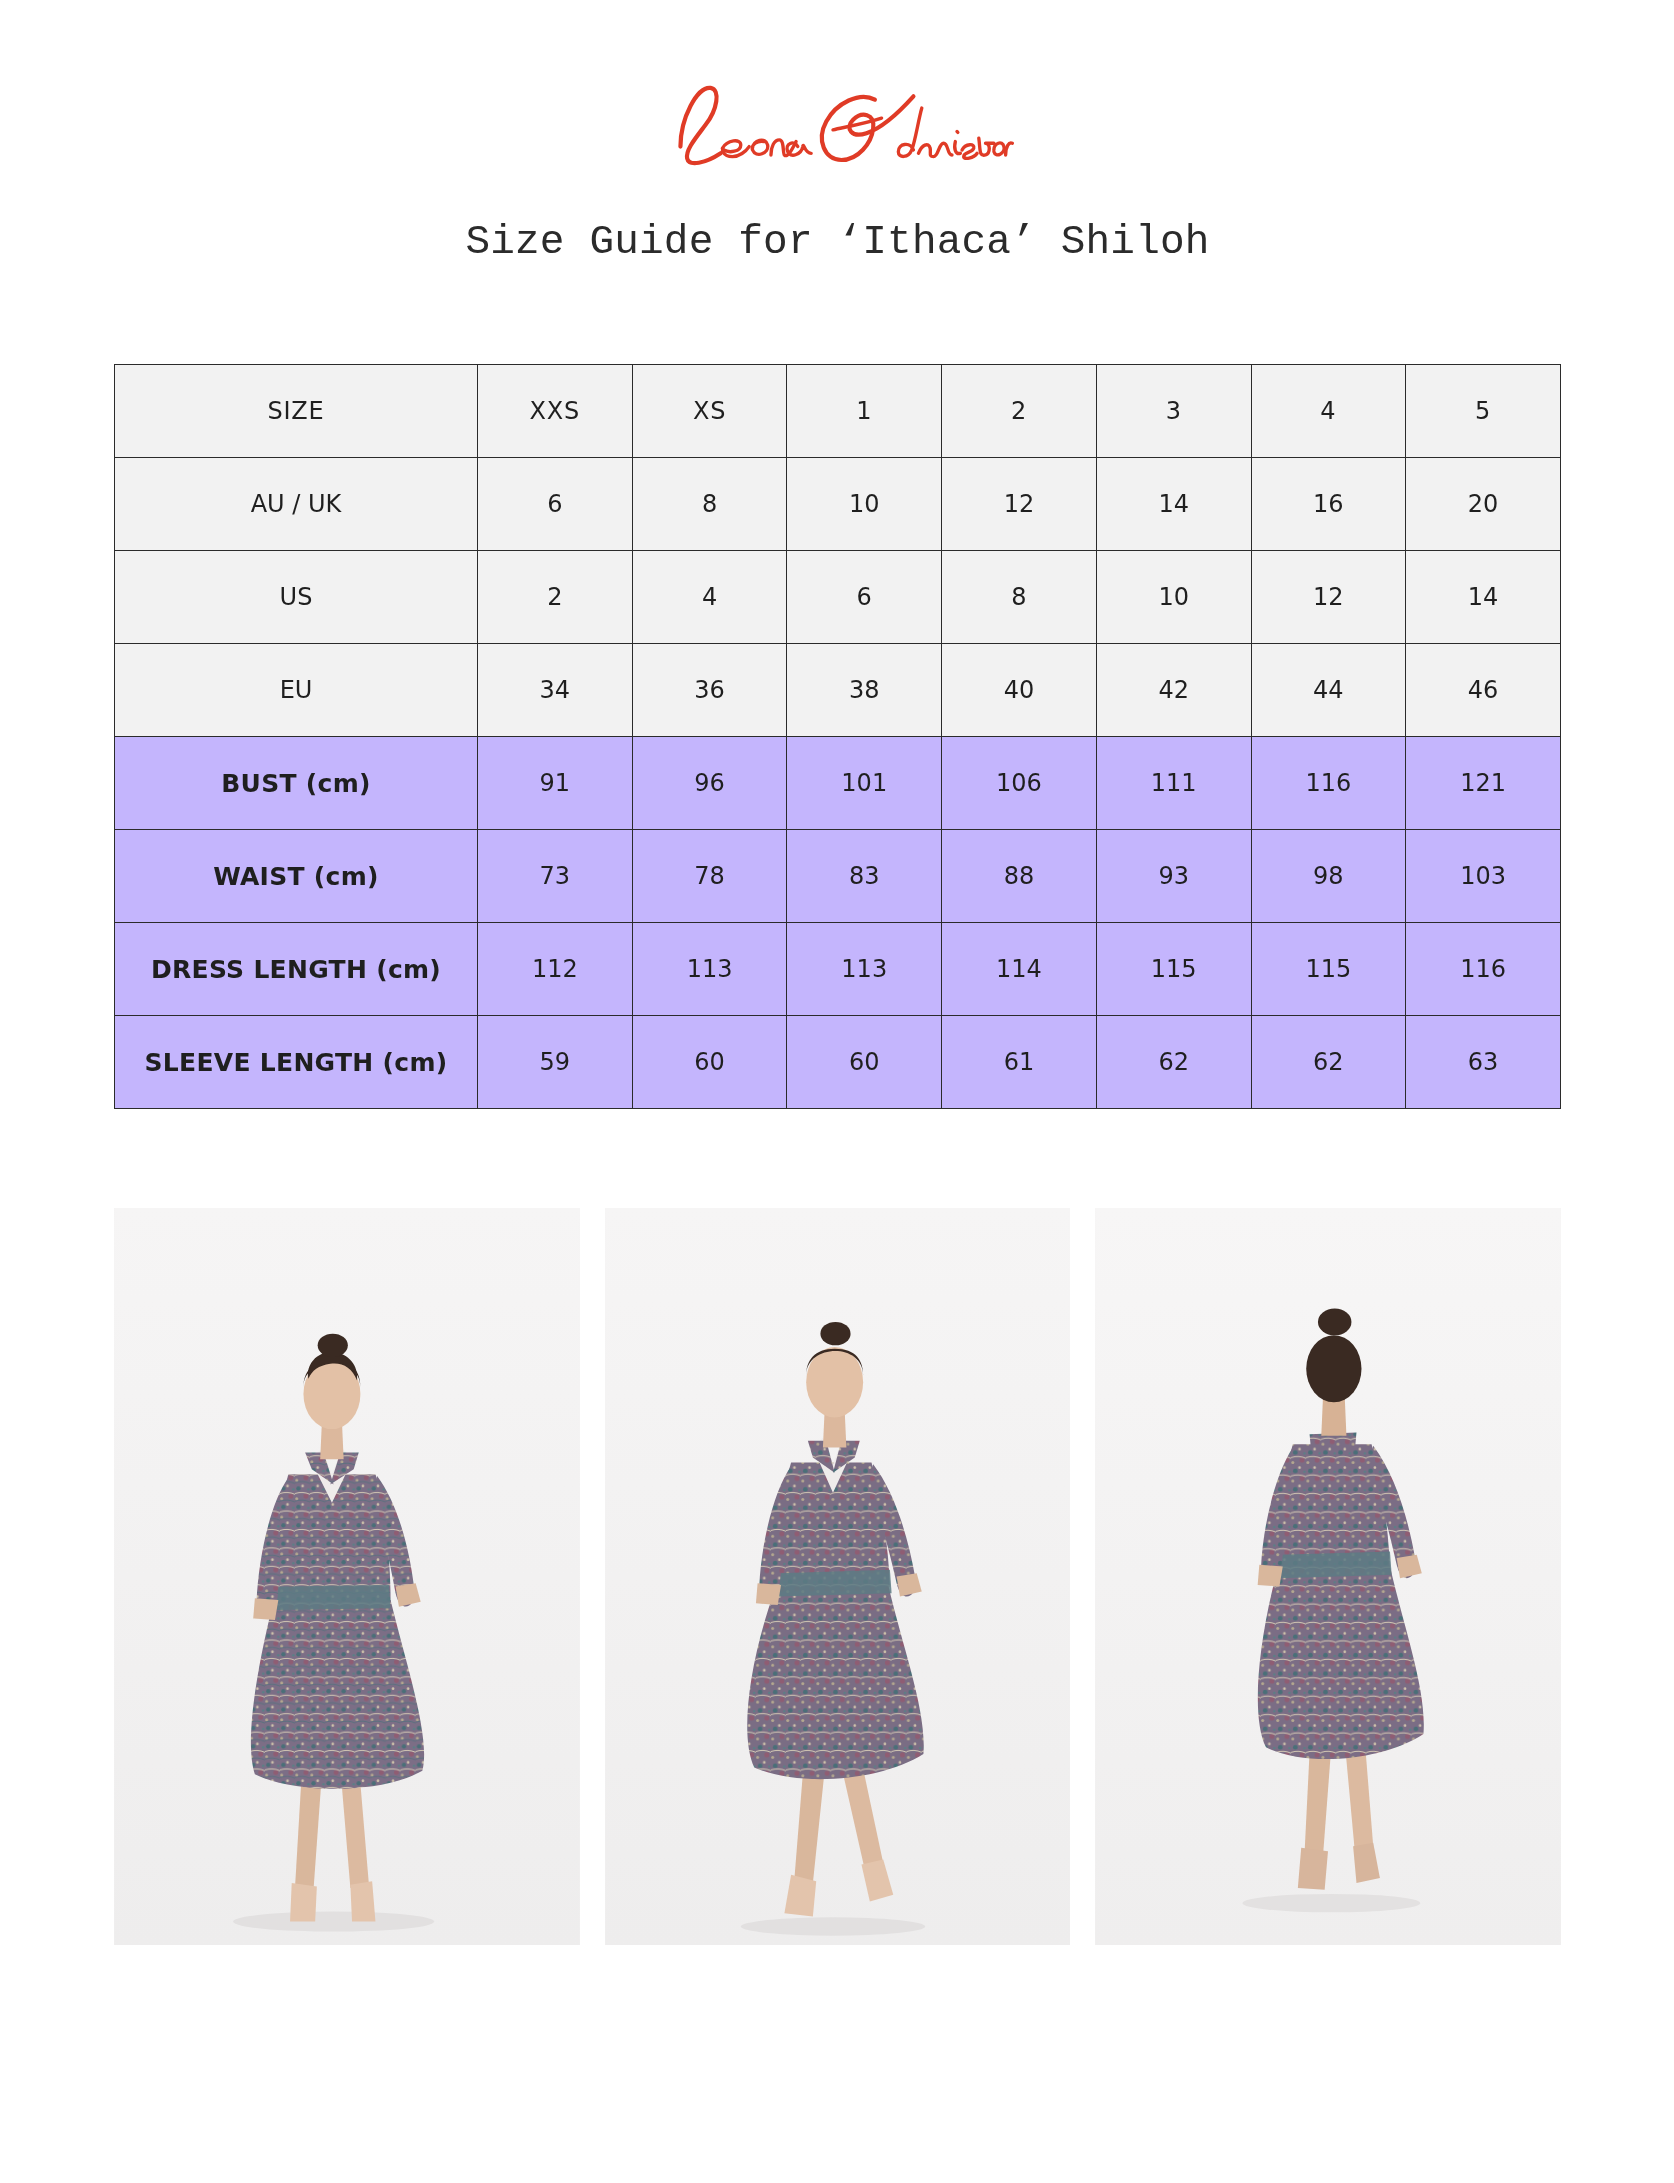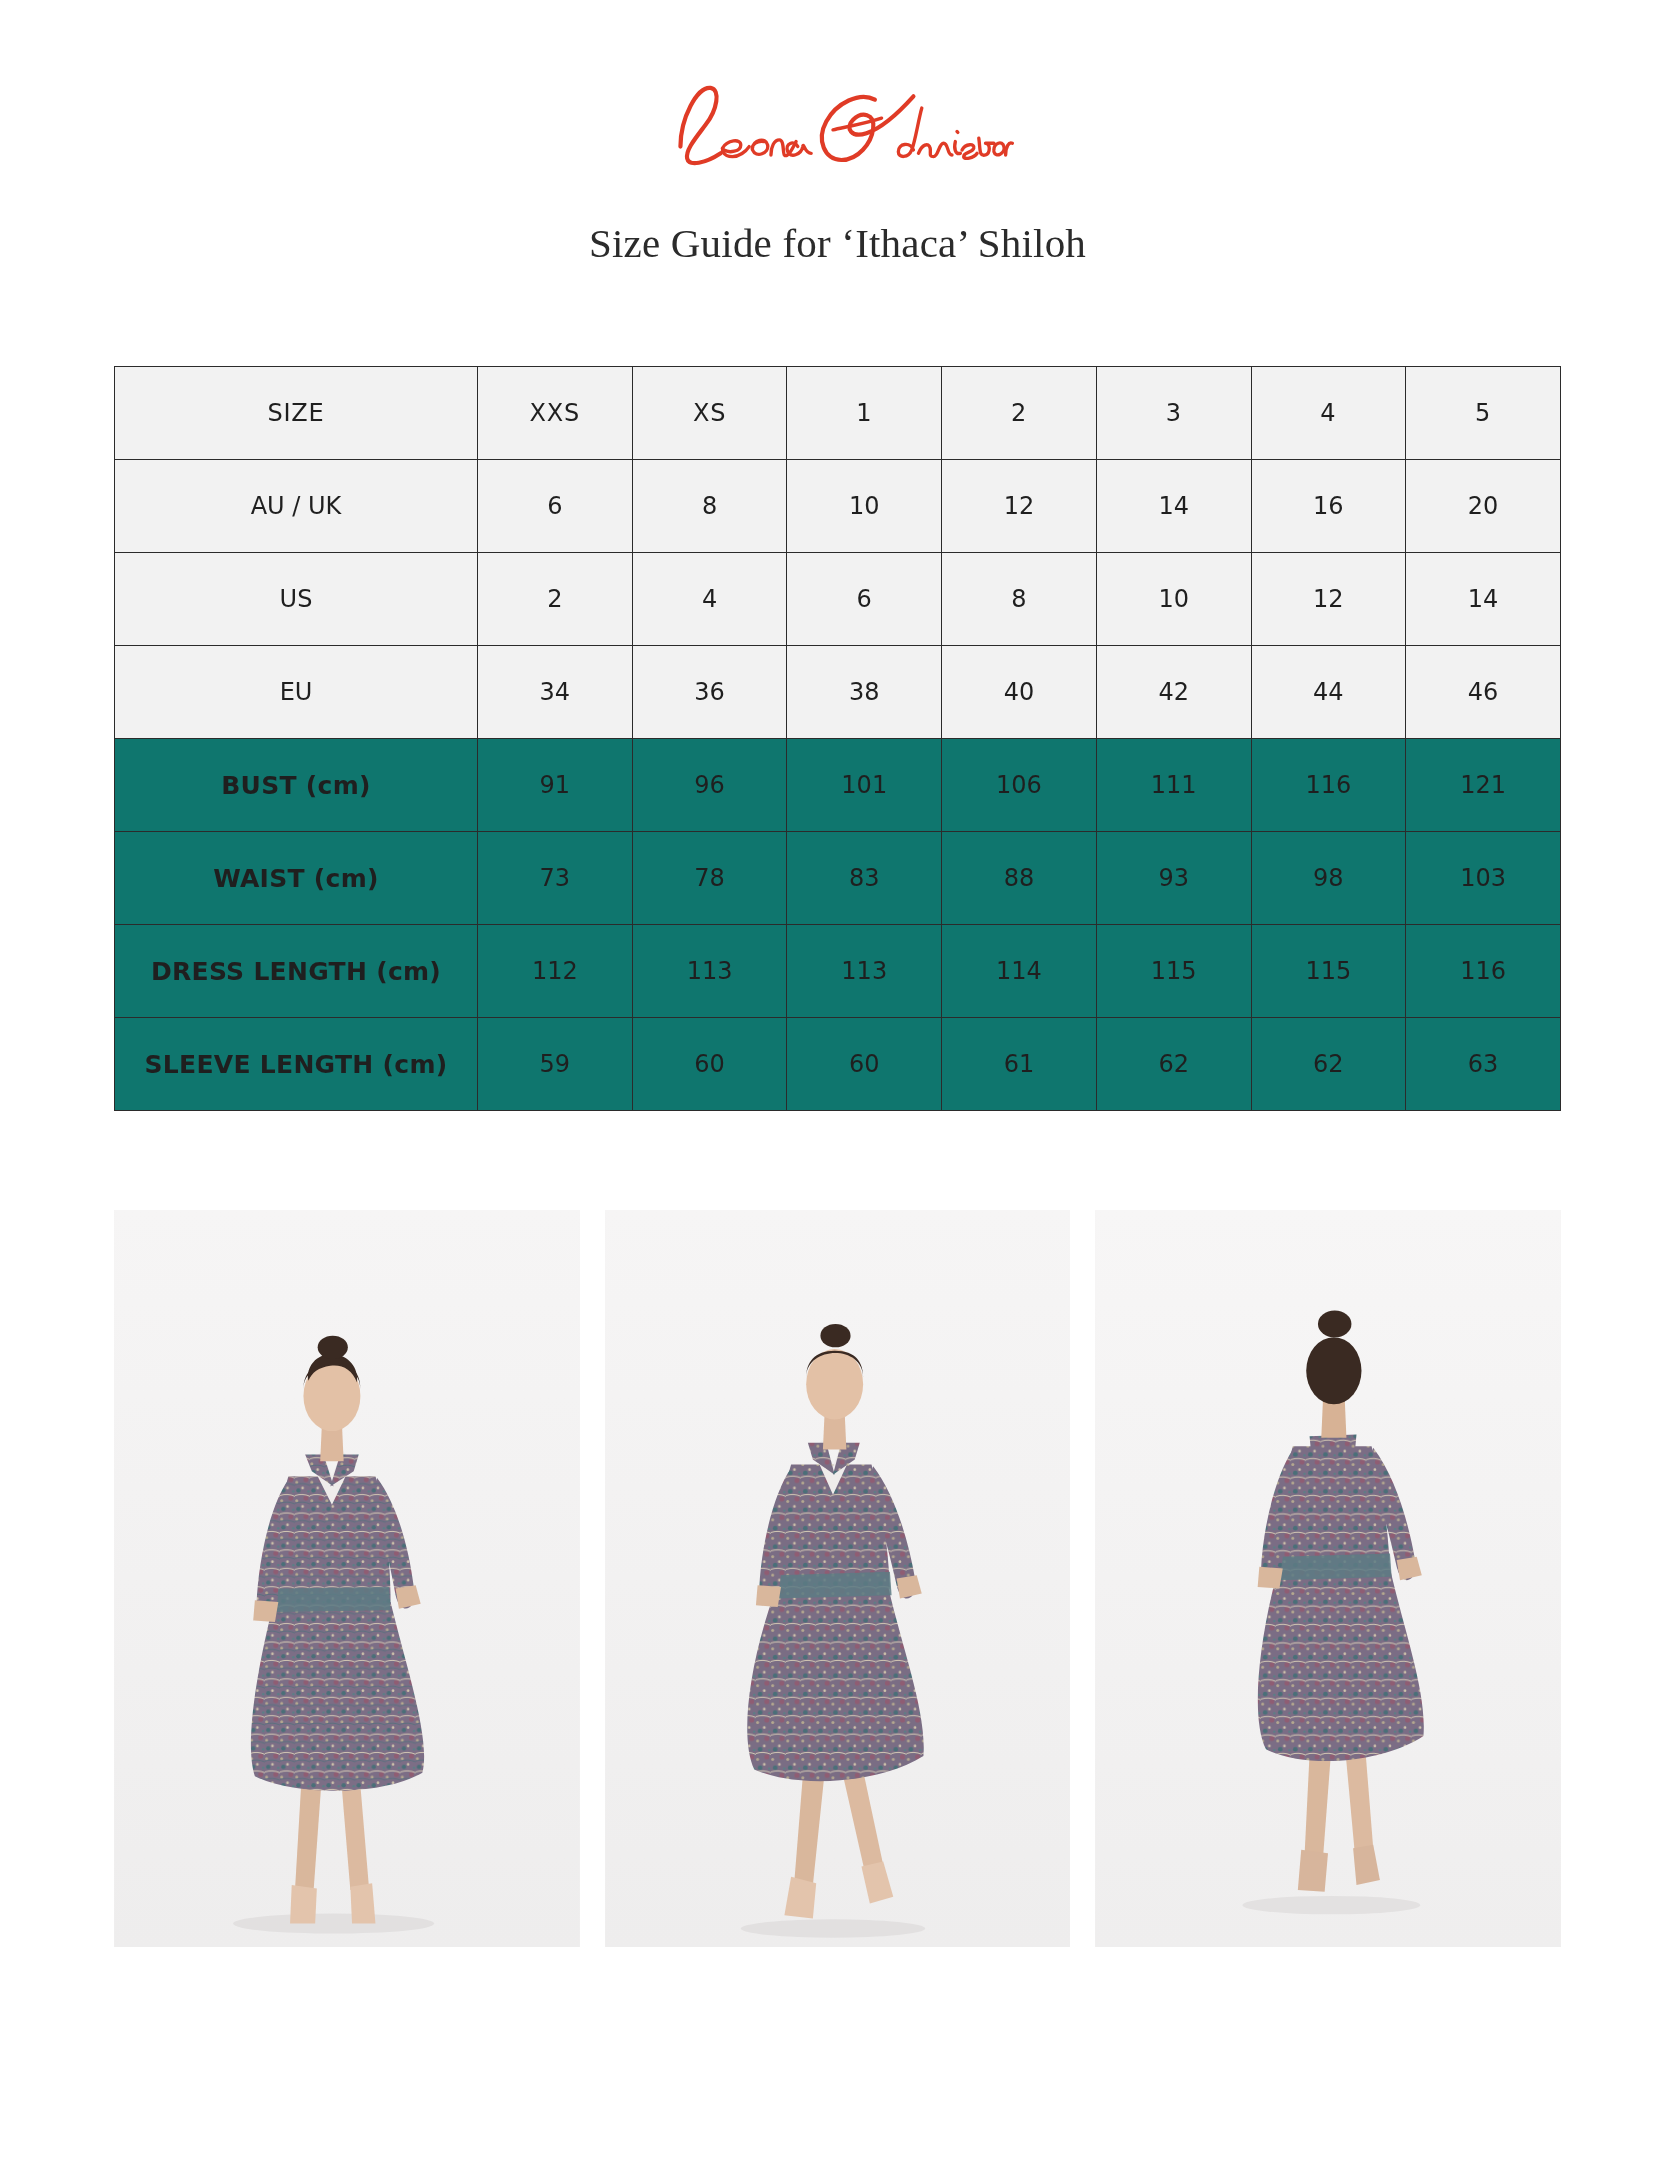--- a/index.html
+++ b/index.html
@@ -39,21 +39,21 @@
   }
 
   
   .title {
     text-align: center;
     font-size: 41px;
     font-weight: 400;
     color: #2b2b2b;
     letter-spacing: 0.2px;
     margin-top: 52px;
-    font-family: Liberation Serif, serif;
+    font-family: Liberation Mono, monospace;
   }
 
   
   .table-wrap {
     margin: 99px auto 8px auto;
     width: 1447px;
   }
   table.size-table {
     border-collapse: collapse;
     width: 100%;
@@ -81,21 +81,21 @@
   }
   .bold-row td.row-head {
     font-weight: 700;
     letter-spacing: 0.3px;
     font-size: 25px;
   }
   .shade {
     background: #f2f2f2;
   }
   .white {
-    background: #0f766e;
+    background: #c4b5fd;
   }
 
   
   .photos {
     margin: 99px auto 0 auto;
     width: 1447px;
     display: flex;
     gap: 25px;
   }
   .photo {

